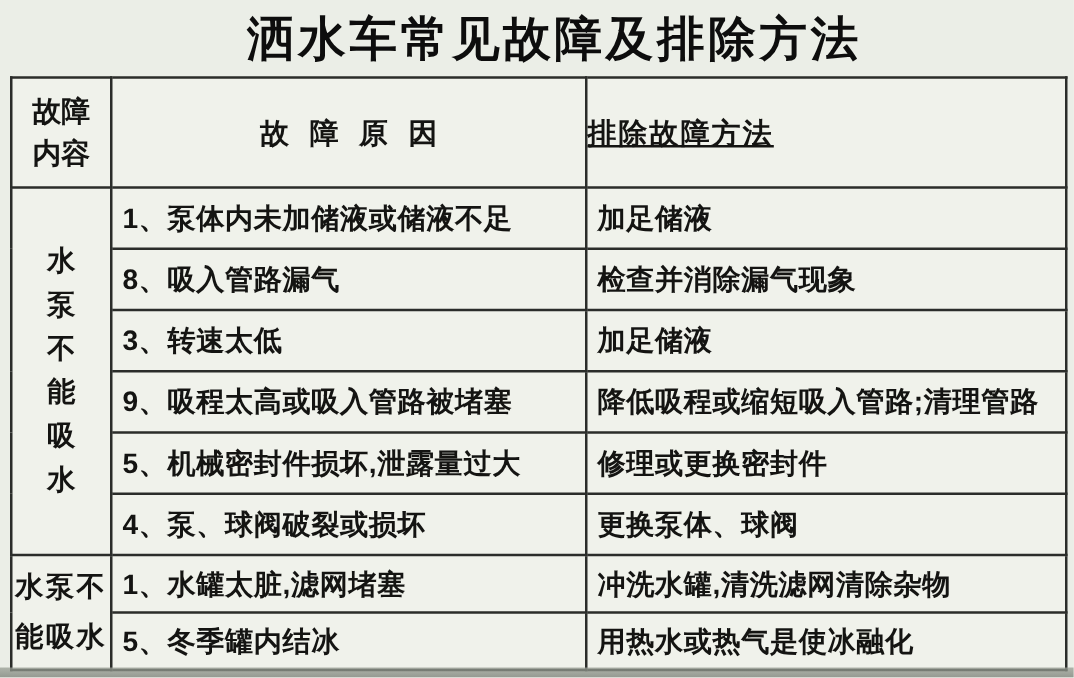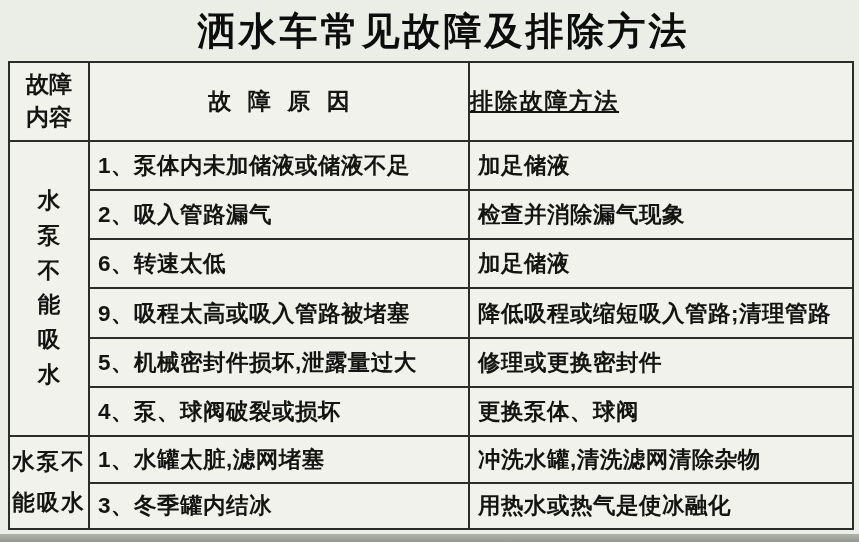--- a/index.html
+++ b/index.html
@@ -34,21 +34,21 @@
     table-layout:fixed;
     background:var(--cell-bg);
   }
   .fault-table td,.fault-table th{
     border:2px solid var(--line);
     vertical-align:middle;
     font-weight:bold;
     color:var(--ink);
   }
   .fault-table th{font-size:23px;}
-  .header-row{height:78px;margin-top:25px;}
+  .header-row{height:88px;margin-top:25px;}
   .body-row{height:49px;}
   .body-row-s2{height:46px;}
   .col-content{width:80px;}
   .col-cause{width:380px;}
   .col-remedy{width:384px;}
   th.h-content{text-align:center;padding:4px 2px;}
   th.h-content .hline{line-height:1.45;}
   th.h-cause{letter-spacing:0.72em;text-indent:0.72em;}
   th.h-remedy{text-align:left;letter-spacing:0.08em;text-decoration:underline;}
   td.cell-cause,td.cell-remedy{
@@ -108,25 +108,25 @@
     </tr>
 
     <tr class="body-row">
       <td class="group-cell" rowspan="6">
         <span class="vlabel">水泵不能吸水</span>
       </td>
       <td class="cell-cause">1、泵体内未加储液或储液不足</td>
       <td class="cell-remedy">加足储液</td>
     </tr>
     <tr class="body-row">
-      <td class="cell-cause">2、吸入管路漏气</td>
+      <td class="cell-cause">8、吸入管路漏气</td>
       <td class="cell-remedy">检查并消除漏气现象</td>
     </tr>
     <tr class="body-row">
-      <td class="cell-cause">6、转速太低</td>
+      <td class="cell-cause">3、转速太低</td>
       <td class="cell-remedy">加足储液</td>
     </tr>
     <tr class="body-row">
       <td class="cell-cause">9、吸程太高或吸入管路被堵塞</td>
       <td class="cell-remedy">降低吸程或缩短吸入管路;清理管路</td>
     </tr>
     <tr class="body-row">
       <td class="cell-cause">5、机械密封件损坏,泄露量过大</td>
       <td class="cell-remedy">修理或更换密封件</td>
     </tr>
@@ -136,19 +136,19 @@
     </tr>
 
     <tr class="body-row-s2">
       <td class="group-cell" rowspan="2">
         <span class="vlabel2">水泵不能吸水</span>
       </td>
       <td class="cell-cause">1、水罐太脏,滤网堵塞</td>
       <td class="cell-remedy">冲洗水罐,清洗滤网清除杂物</td>
     </tr>
     <tr class="body-row-s2">
-      <td class="cell-cause">3、冬季罐内结冰</td>
+      <td class="cell-cause">5、冬季罐内结冰</td>
       <td class="cell-remedy">用热水或热气是使冰融化</td>
     </tr>
   </tbody>
 </table>
 
 <div class="bottom-shadow"></div>
 
 </body></html>

